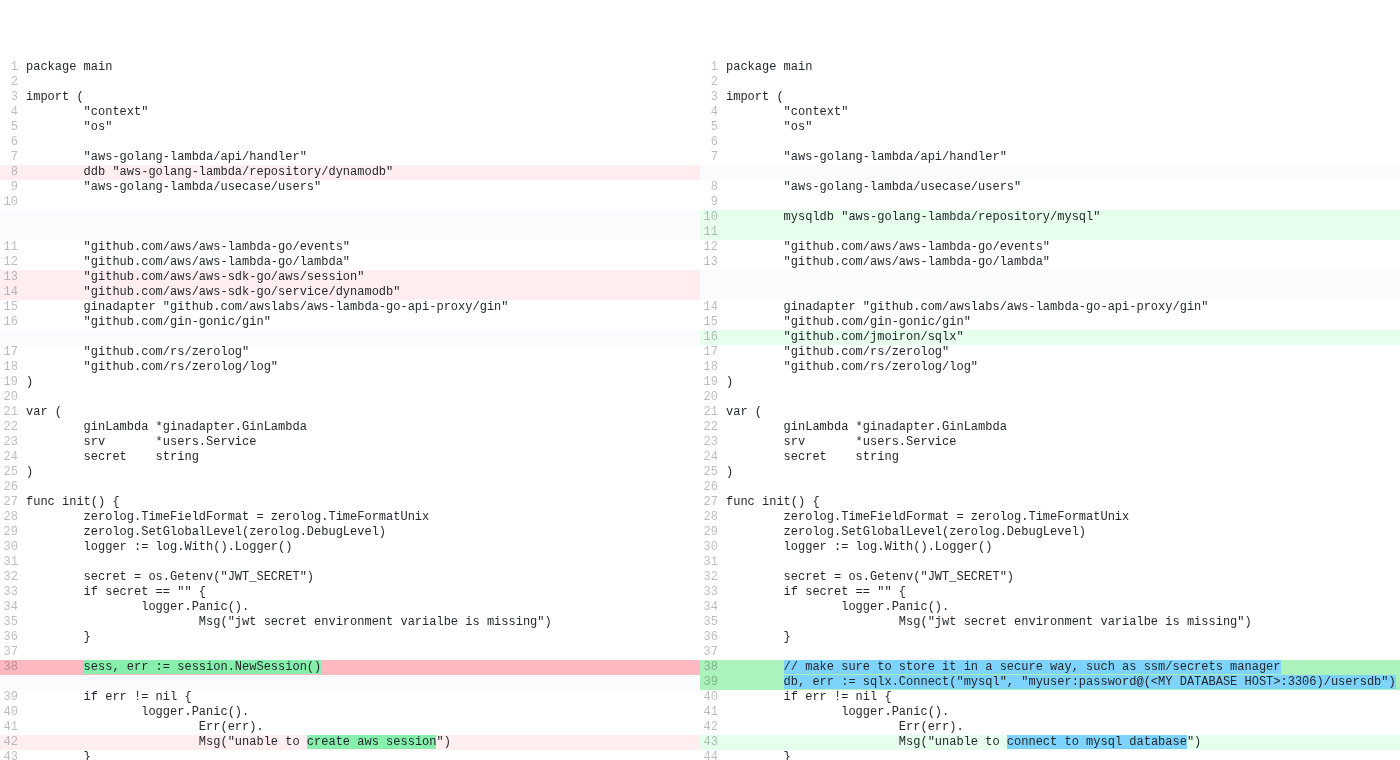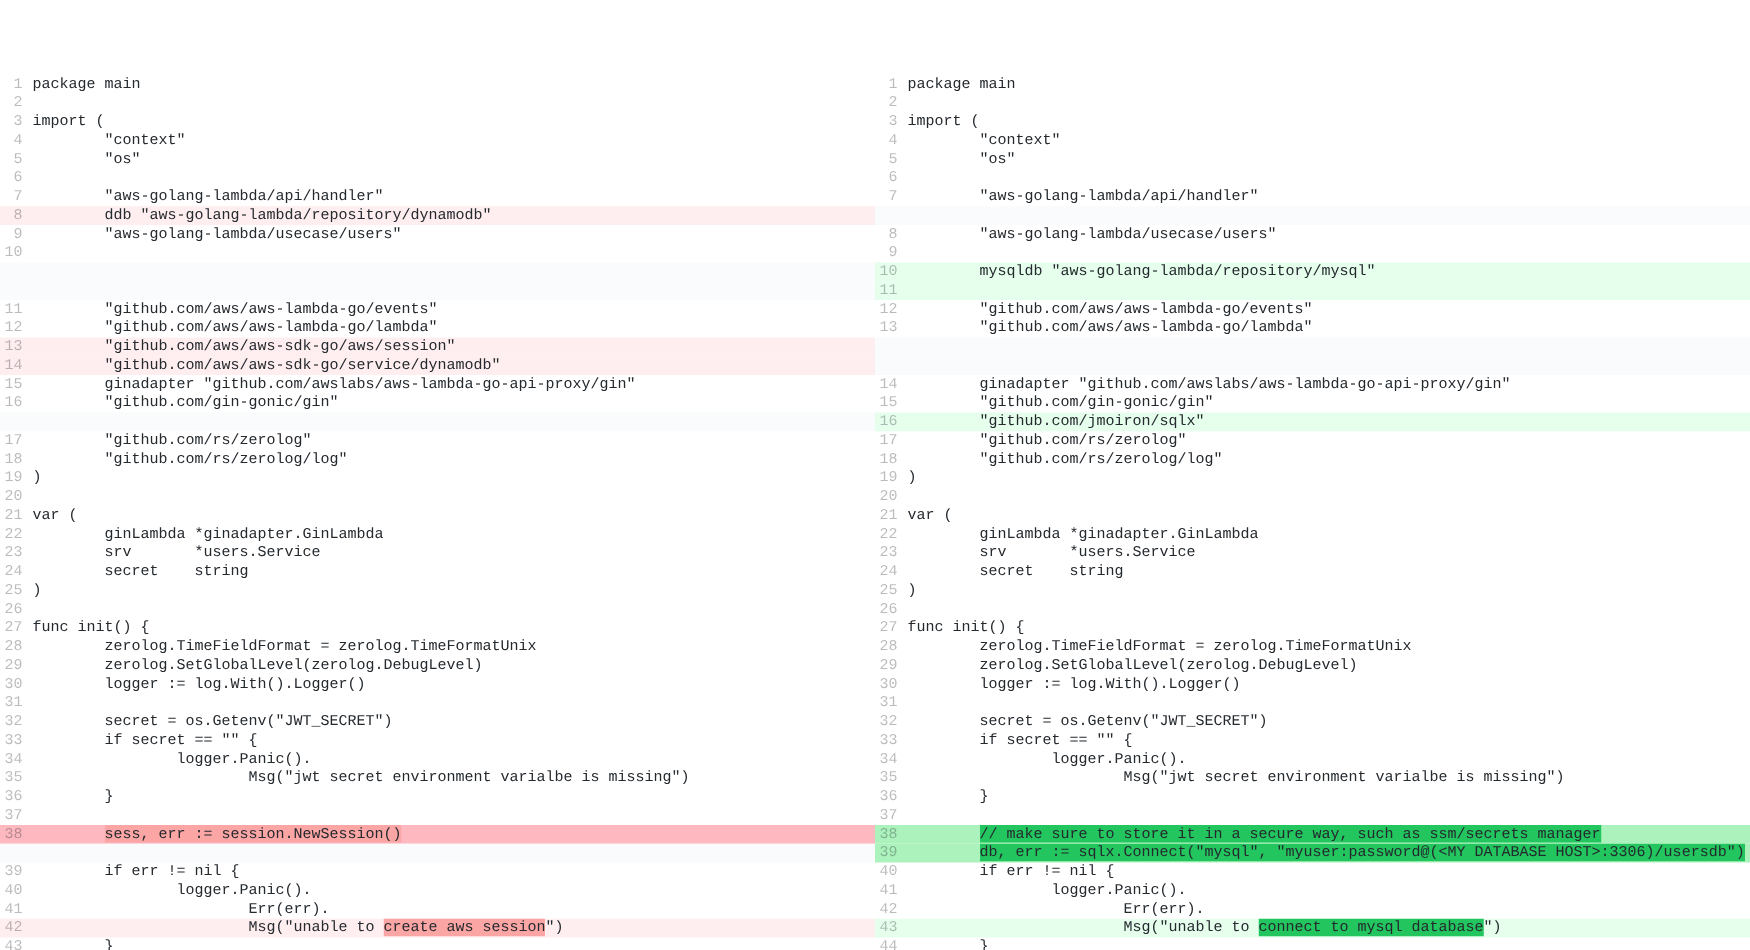--- a/index.html
+++ b/index.html
@@ -35,22 +35,22 @@
   .code {
     flex: 1;
     padding-left: 2px;
   }
   .row.del .code, .row.del .lineno { background: #ffeef0; }
   .row.del-strong .code, .row.del-strong .lineno { background: #fdb8c0; }
   .row.add .code, .row.add .lineno { background: #e6ffed; }
   .row.add-strong .code, .row.add-strong .lineno { background: #acf2bd; }
   .row.empty .code, .row.empty .lineno { background: #fafbfc; }
   .row.empty .lineno { color: transparent; }
-  .tok-del { background: #fca5a5; }
-  .tok-add { background: #22c55e; }
+  .tok-del { background: #86efac; }
+  .tok-add { background: #7dd3fc; }
 </style>
 </head>
 <body>
 
 
 
 <div class="diff-container">
   <div class="pane" id="pane-left"><div class="row "><span class="lineno">1</span><span class="code">package main</span></div><div class="row "><span class="lineno">2</span><span class="code"></span></div><div class="row "><span class="lineno">3</span><span class="code">import (</span></div><div class="row "><span class="lineno">4</span><span class="code">        "context"</span></div><div class="row "><span class="lineno">5</span><span class="code">        "os"</span></div><div class="row "><span class="lineno">6</span><span class="code"></span></div><div class="row "><span class="lineno">7</span><span class="code">        "aws-golang-lambda/api/handler"</span></div><div class="row del"><span class="lineno">8</span><span class="code">        ddb "aws-golang-lambda/repository/dynamodb"</span></div><div class="row "><span class="lineno">9</span><span class="code">        "aws-golang-lambda/usecase/users"</span></div><div class="row "><span class="lineno">10</span><span class="code"></span></div><div class="row empty"><span class="lineno"></span><span class="code"></span></div><div class="row empty"><span class="lineno"></span><span class="code"></span></div><div class="row "><span class="lineno">11</span><span class="code">        "github.com/aws/aws-lambda-go/events"</span></div><div class="row "><span class="lineno">12</span><span class="code">        "github.com/aws/aws-lambda-go/lambda"</span></div><div class="row del"><span class="lineno">13</span><span class="code">        "github.com/aws/aws-sdk-go/aws/session"</span></div><div class="row del"><span class="lineno">14</span><span class="code">        "github.com/aws/aws-sdk-go/service/dynamodb"</span></div><div class="row "><span class="lineno">15</span><span class="code">        ginadapter "github.com/awslabs/aws-lambda-go-api-proxy/gin"</span></div><div class="row "><span class="lineno">16</span><span class="code">        "github.com/gin-gonic/gin"</span></div><div class="row empty"><span class="lineno"></span><span class="code"></span></div><div class="row "><span class="lineno">17</span><span class="code">        "github.com/rs/zerolog"</span></div><div class="row "><span class="lineno">18</span><span class="code">        "github.com/rs/zerolog/log"</span></div><div class="row "><span class="lineno">19</span><span class="code">)</span></div><div class="row "><span class="lineno">20</span><span class="code"></span></div><div class="row "><span class="lineno">21</span><span class="code">var (</span></div><div class="row "><span class="lineno">22</span><span class="code">        ginLambda *ginadapter.GinLambda</span></div><div class="row "><span class="lineno">23</span><span class="code">        srv       *users.Service</span></div><div class="row "><span class="lineno">24</span><span class="code">        secret    string</span></div><div class="row "><span class="lineno">25</span><span class="code">)</span></div><div class="row "><span class="lineno">26</span><span class="code"></span></div><div class="row "><span class="lineno">27</span><span class="code">func init() {</span></div><div class="row "><span class="lineno">28</span><span class="code">        zerolog.TimeFieldFormat = zerolog.TimeFormatUnix</span></div><div class="row "><span class="lineno">29</span><span class="code">        zerolog.SetGlobalLevel(zerolog.DebugLevel)</span></div><div class="row "><span class="lineno">30</span><span class="code">        logger := log.With().Logger()</span></div><div class="row "><span class="lineno">31</span><span class="code"></span></div><div class="row "><span class="lineno">32</span><span class="code">        secret = os.Getenv("JWT_SECRET")</span></div><div class="row "><span class="lineno">33</span><span class="code">        if secret == "" {</span></div><div class="row "><span class="lineno">34</span><span class="code">                logger.Panic().</span></div><div class="row "><span class="lineno">35</span><span class="code">                        Msg("jwt secret environment varialbe is missing")</span></div><div class="row "><span class="lineno">36</span><span class="code">        }</span></div><div class="row "><span class="lineno">37</span><span class="code"></span></div><div class="row del-strong"><span class="lineno">38</span><span class="code"><span>        </span><span class="tok-del">sess, err := session.NewSession()</span></span></div><div class="row empty"><span class="lineno"></span><span class="code"></span></div><div class="row "><span class="lineno">39</span><span class="code">        if err != nil {</span></div><div class="row "><span class="lineno">40</span><span class="code">                logger.Panic().</span></div><div class="row "><span class="lineno">41</span><span class="code">                        Err(err).</span></div><div class="row del"><span class="lineno">42</span><span class="code"><span>                        Msg("unable to </span><span class="tok-del">create aws session</span><span>")</span></span></div><div class="row "><span class="lineno">43</span><span class="code">        }</span></div></div>
   <div class="pane" id="pane-right"><div class="row "><span class="lineno">1</span><span class="code">package main</span></div><div class="row "><span class="lineno">2</span><span class="code"></span></div><div class="row "><span class="lineno">3</span><span class="code">import (</span></div><div class="row "><span class="lineno">4</span><span class="code">        "context"</span></div><div class="row "><span class="lineno">5</span><span class="code">        "os"</span></div><div class="row "><span class="lineno">6</span><span class="code"></span></div><div class="row "><span class="lineno">7</span><span class="code">        "aws-golang-lambda/api/handler"</span></div><div class="row empty"><span class="lineno"></span><span class="code"></span></div><div class="row "><span class="lineno">8</span><span class="code">        "aws-golang-lambda/usecase/users"</span></div><div class="row "><span class="lineno">9</span><span class="code"></span></div><div class="row add"><span class="lineno">10</span><span class="code">        mysqldb "aws-golang-lambda/repository/mysql"</span></div><div class="row add"><span class="lineno">11</span><span class="code"></span></div><div class="row "><span class="lineno">12</span><span class="code">        "github.com/aws/aws-lambda-go/events"</span></div><div class="row "><span class="lineno">13</span><span class="code">        "github.com/aws/aws-lambda-go/lambda"</span></div><div class="row empty"><span class="lineno"></span><span class="code"></span></div><div class="row empty"><span class="lineno"></span><span class="code"></span></div><div class="row "><span class="lineno">14</span><span class="code">        ginadapter "github.com/awslabs/aws-lambda-go-api-proxy/gin"</span></div><div class="row "><span class="lineno">15</span><span class="code">        "github.com/gin-gonic/gin"</span></div><div class="row add"><span class="lineno">16</span><span class="code">        "github.com/jmoiron/sqlx"</span></div><div class="row "><span class="lineno">17</span><span class="code">        "github.com/rs/zerolog"</span></div><div class="row "><span class="lineno">18</span><span class="code">        "github.com/rs/zerolog/log"</span></div><div class="row "><span class="lineno">19</span><span class="code">)</span></div><div class="row "><span class="lineno">20</span><span class="code"></span></div><div class="row "><span class="lineno">21</span><span class="code">var (</span></div><div class="row "><span class="lineno">22</span><span class="code">        ginLambda *ginadapter.GinLambda</span></div><div class="row "><span class="lineno">23</span><span class="code">        srv       *users.Service</span></div><div class="row "><span class="lineno">24</span><span class="code">        secret    string</span></div><div class="row "><span class="lineno">25</span><span class="code">)</span></div><div class="row "><span class="lineno">26</span><span class="code"></span></div><div class="row "><span class="lineno">27</span><span class="code">func init() {</span></div><div class="row "><span class="lineno">28</span><span class="code">        zerolog.TimeFieldFormat = zerolog.TimeFormatUnix</span></div><div class="row "><span class="lineno">29</span><span class="code">        zerolog.SetGlobalLevel(zerolog.DebugLevel)</span></div><div class="row "><span class="lineno">30</span><span class="code">        logger := log.With().Logger()</span></div><div class="row "><span class="lineno">31</span><span class="code"></span></div><div class="row "><span class="lineno">32</span><span class="code">        secret = os.Getenv("JWT_SECRET")</span></div><div class="row "><span class="lineno">33</span><span class="code">        if secret == "" {</span></div><div class="row "><span class="lineno">34</span><span class="code">                logger.Panic().</span></div><div class="row "><span class="lineno">35</span><span class="code">                        Msg("jwt secret environment varialbe is missing")</span></div><div class="row "><span class="lineno">36</span><span class="code">        }</span></div><div class="row "><span class="lineno">37</span><span class="code"></span></div><div class="row add-strong"><span class="lineno">38</span><span class="code"><span>        </span><span class="tok-add">// make sure to store it in a secure way, such as ssm/secrets manager</span></span></div><div class="row add-strong"><span class="lineno">39</span><span class="code"><span>        </span><span class="tok-add">db, err := sqlx.Connect("mysql", "myuser:password@(&lt;MY DATABASE HOST&gt;:3306)/usersdb")</span></span></div><div class="row "><span class="lineno">40</span><span class="code">        if err != nil {</span></div><div class="row "><span class="lineno">41</span><span class="code">                logger.Panic().</span></div><div class="row "><span class="lineno">42</span><span class="code">                        Err(err).</span></div><div class="row add"><span class="lineno">43</span><span class="code"><span>                        Msg("unable to </span><span class="tok-add">connect to mysql database</span><span>")</span></span></div><div class="row "><span class="lineno">44</span><span class="code">        }</span></div></div>
 </div>

